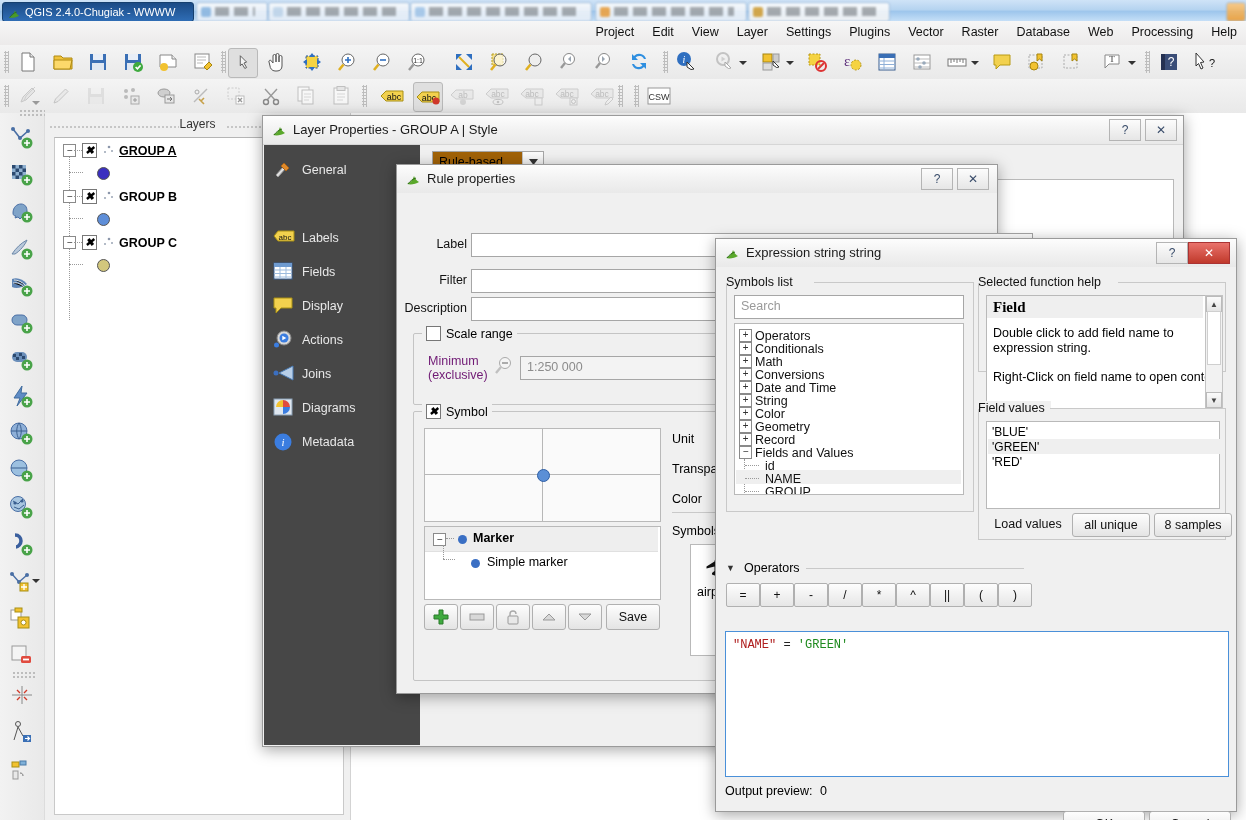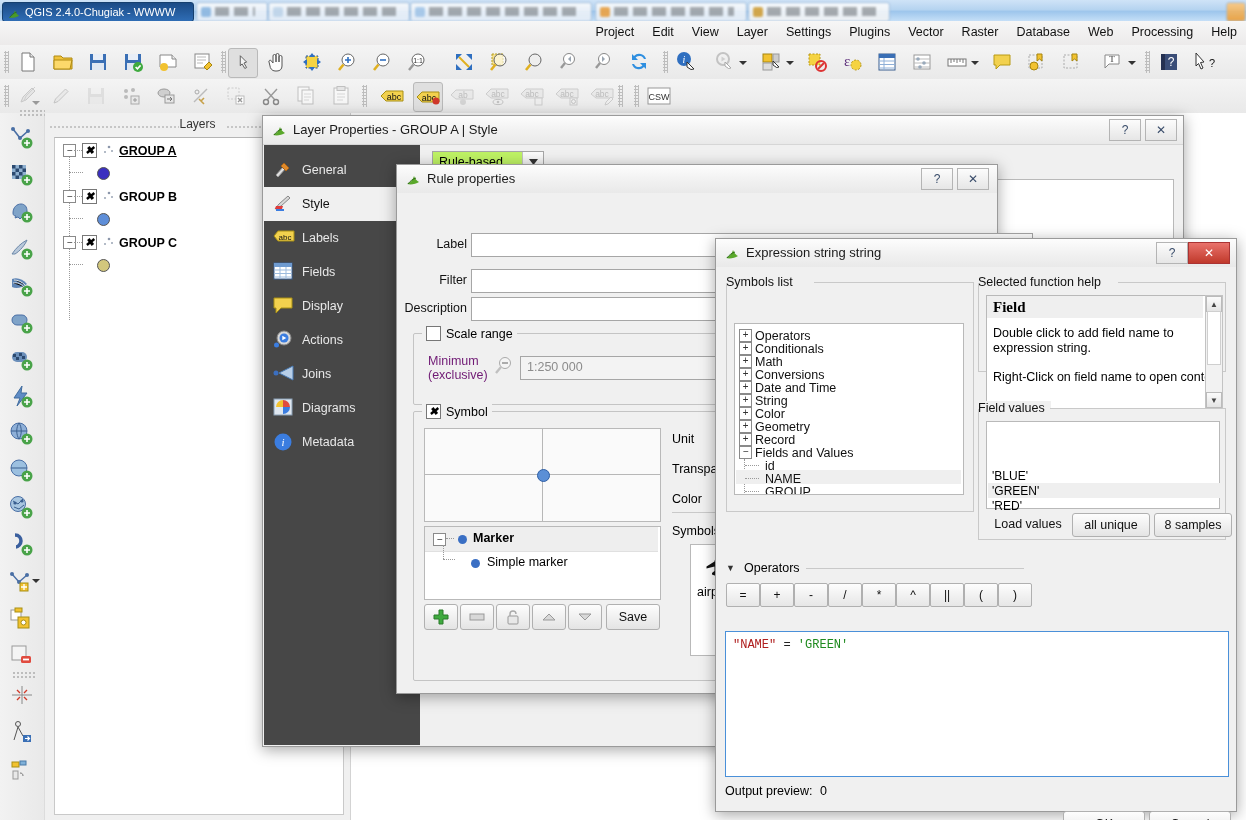--- a/index.html
+++ b/index.html
@@ -84,21 +84,21 @@
 
   
   #lp{left:262px;top:115px;width:920px;height:630px;}
   #lp-side{position:absolute;left:1px;top:29px;width:156px;height:600px;background:#474747;}
   .lp-tab{position:absolute;left:0;width:156px;height:34px;display:flex;align-items:center;
     color:#e8e8e8;font-size:12.5px;}
   .lp-tab.sel{background:#f0f0f0;color:#111;}
   .lp-tab .tabico{position:absolute;left:9px;top:7px;width:20px;height:20px;}
   .lp-tab .tabtx{position:absolute;left:38px;}
   #lp-body{position:absolute;left:157px;top:29px;width:762px;height:600px;background:#f0f0f0;}
-  .combo{position:absolute;background:#bef264;border:1px solid #a6a6a6;height:22px;font-size:12.5px;}
+  .combo{position:absolute;background:#a16207;border:1px solid #a6a6a6;height:22px;font-size:12.5px;}
   .combo .cbtx{position:absolute;left:6px;top:3px;}
   .combo .cbarrow{position:absolute;right:0;top:0;width:20px;height:20px;border-left:1px solid #c2c2c2;
     background:linear-gradient(to bottom,#fbfbfb,#e8e8e8);display:flex;align-items:center;justify-content:center;}
 
   
   #rp{left:396px;top:164px;width:600px;height:528px;}
   #rp-body{position:absolute;left:0;top:28px;width:600px;height:500px;background:#f0f0f0;}
   .fieldlabel{position:absolute;font-size:12.5px;color:#111;text-align:right;}
   .textinput{position:absolute;background:#fff;border:1px solid #a6a6a6;height:22px;}
   .groupbox{position:absolute;border:1px solid #c4c4c4;border-radius:2px;}
@@ -120,21 +120,21 @@
   .tree-row{position:absolute;height:13px;font-size:12.5px;color:#111;white-space:nowrap;display:flex;align-items:center;}
   .tnode{display:inline-block;width:11px;height:11px;border:1px solid #8a8a8a;background:#fff;
     text-align:center;line-height:9px;font-size:10px;color:#333;margin-right:3px;}
   .opbtn{position:absolute;top:0;width:32px;height:22px;border:1px solid #b0b0b0;border-radius:2px;
     background:linear-gradient(to bottom,#fdfdfd,#e6e6e6);display:flex;align-items:center;
     justify-content:center;font-size:12px;color:#111;}
   .scrollbar{position:absolute;width:16px;background:#f2f2f2;border:1px solid #c3c3c3;}
   .sb-arrow{position:absolute;left:0;width:14px;height:14px;
     background:linear-gradient(to bottom,#fbfbfb,#e4e4e4);border:1px solid #bbb;
     display:flex;align-items:center;justify-content:center;font-size:8px;color:#444;}
-  .lv-row{position:absolute;left:1px;height:15px;font-size:12px;padding-left:4px;display:flex;align-items:center;margin-top:44px;}
+  .lv-row{position:absolute;left:1px;height:15px;font-size:12px;padding-left:4px;display:flex;align-items:center;}
   .lv-row.sel{background:#efefef;}
 </style>
 </head>
 <body>
 
 <div class="abs" id="taskbar">
   <div class="tb-item" id="tb-active" style="left:2px;width:190px;">
     <span class="qgs">
       <svg width="14" height="14" viewBox="0 0 16 16">
           <path d="M2 13c3-1 6-4 7-8 1 3 3 5 5 6-3 2-8 3-12 2z" fill="#4a9a28"></path>
@@ -754,28 +754,20 @@
     <div class="wbtn" style="right:6px">✕</div>
   </div>
 
   <div id="lp-side">
     <div class="lp-tab" style="top:8px">
       <span class="tabico"><svg width="20" height="20" viewBox="0 0 20 20">
             <path d="M3 15l8-9 2 2-8 9z" fill="#e0e0e0" stroke="#999"></path>
             <path d="M11 3l5 5-3 3-5-5z" fill="#e08a2a" stroke="#a5621a"></path>
           </svg></span>
       <span class="tabtx">General</span>
-      </div>
-    <div class="lp-tab sel" style="top:42px">
-      <span class="tabico"><svg width="20" height="20" viewBox="0 0 20 20">
-            <path d="M2 15l6-3 9-8-2-2-9 8z" fill="#d8d8d8" stroke="#888"></path>
-            <path d="M2 15h7l1-3H3z" fill="#e03b3b"></path>
-            <path d="M3 17h8v-2H3z" fill="#3b7de0"></path>
-          </svg></span>
-      <span class="tabtx">Style</span>
       </div>
     <div class="lp-tab" style="top:76px">
       <span class="tabico"><svg width="22" height="16" viewBox="0 0 22 16">
             <path d="M1 8l4-5h16v10H5z" fill="#f2d14e" stroke="#a88f14"></path>
             <text x="12" y="11.5" font-size="8" text-anchor="middle" fill="#111" font-family="sans-serif">abc</text>
           </svg></span>
       <span class="tabtx">Labels</span>
       </div>
     <div class="lp-tab" style="top:110px">
       <span class="tabico"><svg width="20" height="18" viewBox="0 0 20 18">
@@ -967,20 +959,23 @@
 
   <div id="eb-body">
 
     <div class="ebgroup" style="left:10px;top:16px;width:248px;">
       <span class="ttl">Symbols list</span>
       <i class="line" style="left:88px;width:160px;"></i>
       <i class="abs" style="left:0;top:0;width:0;height:228px;border-left:1px solid #c9c9c9;"></i>
       <i class="abs" style="left:0;top:228px;width:248px;height:0;border-top:1px solid #c9c9c9;"></i>
       <i class="abs" style="left:247px;top:0;width:0;height:228px;border-left:1px solid #c9c9c9;"></i>
     </div>
+    <div class="textinput" style="left:18px;top:28px;width:228px;height:22px;">
+      <span style="position:absolute;left:6px;top:3px;font-size:12.5px;color:#9a9a9a;">Search</span>
+    </div>
     <div class="whitebox" style="left:18px;top:56px;width:228px;height:170px;overflow:hidden;">
       <div class="tree-row" style="left:4px;top:5px;">
           <i class="tnode">+</i>
           <span>Operators</span>
         </div>
       <div class="tree-row" style="left:4px;top:18px;">
           <i class="tnode">+</i>
           <span>Conditionals</span>
         </div>
       <div class="tree-row" style="left:4px;top:31px;">

